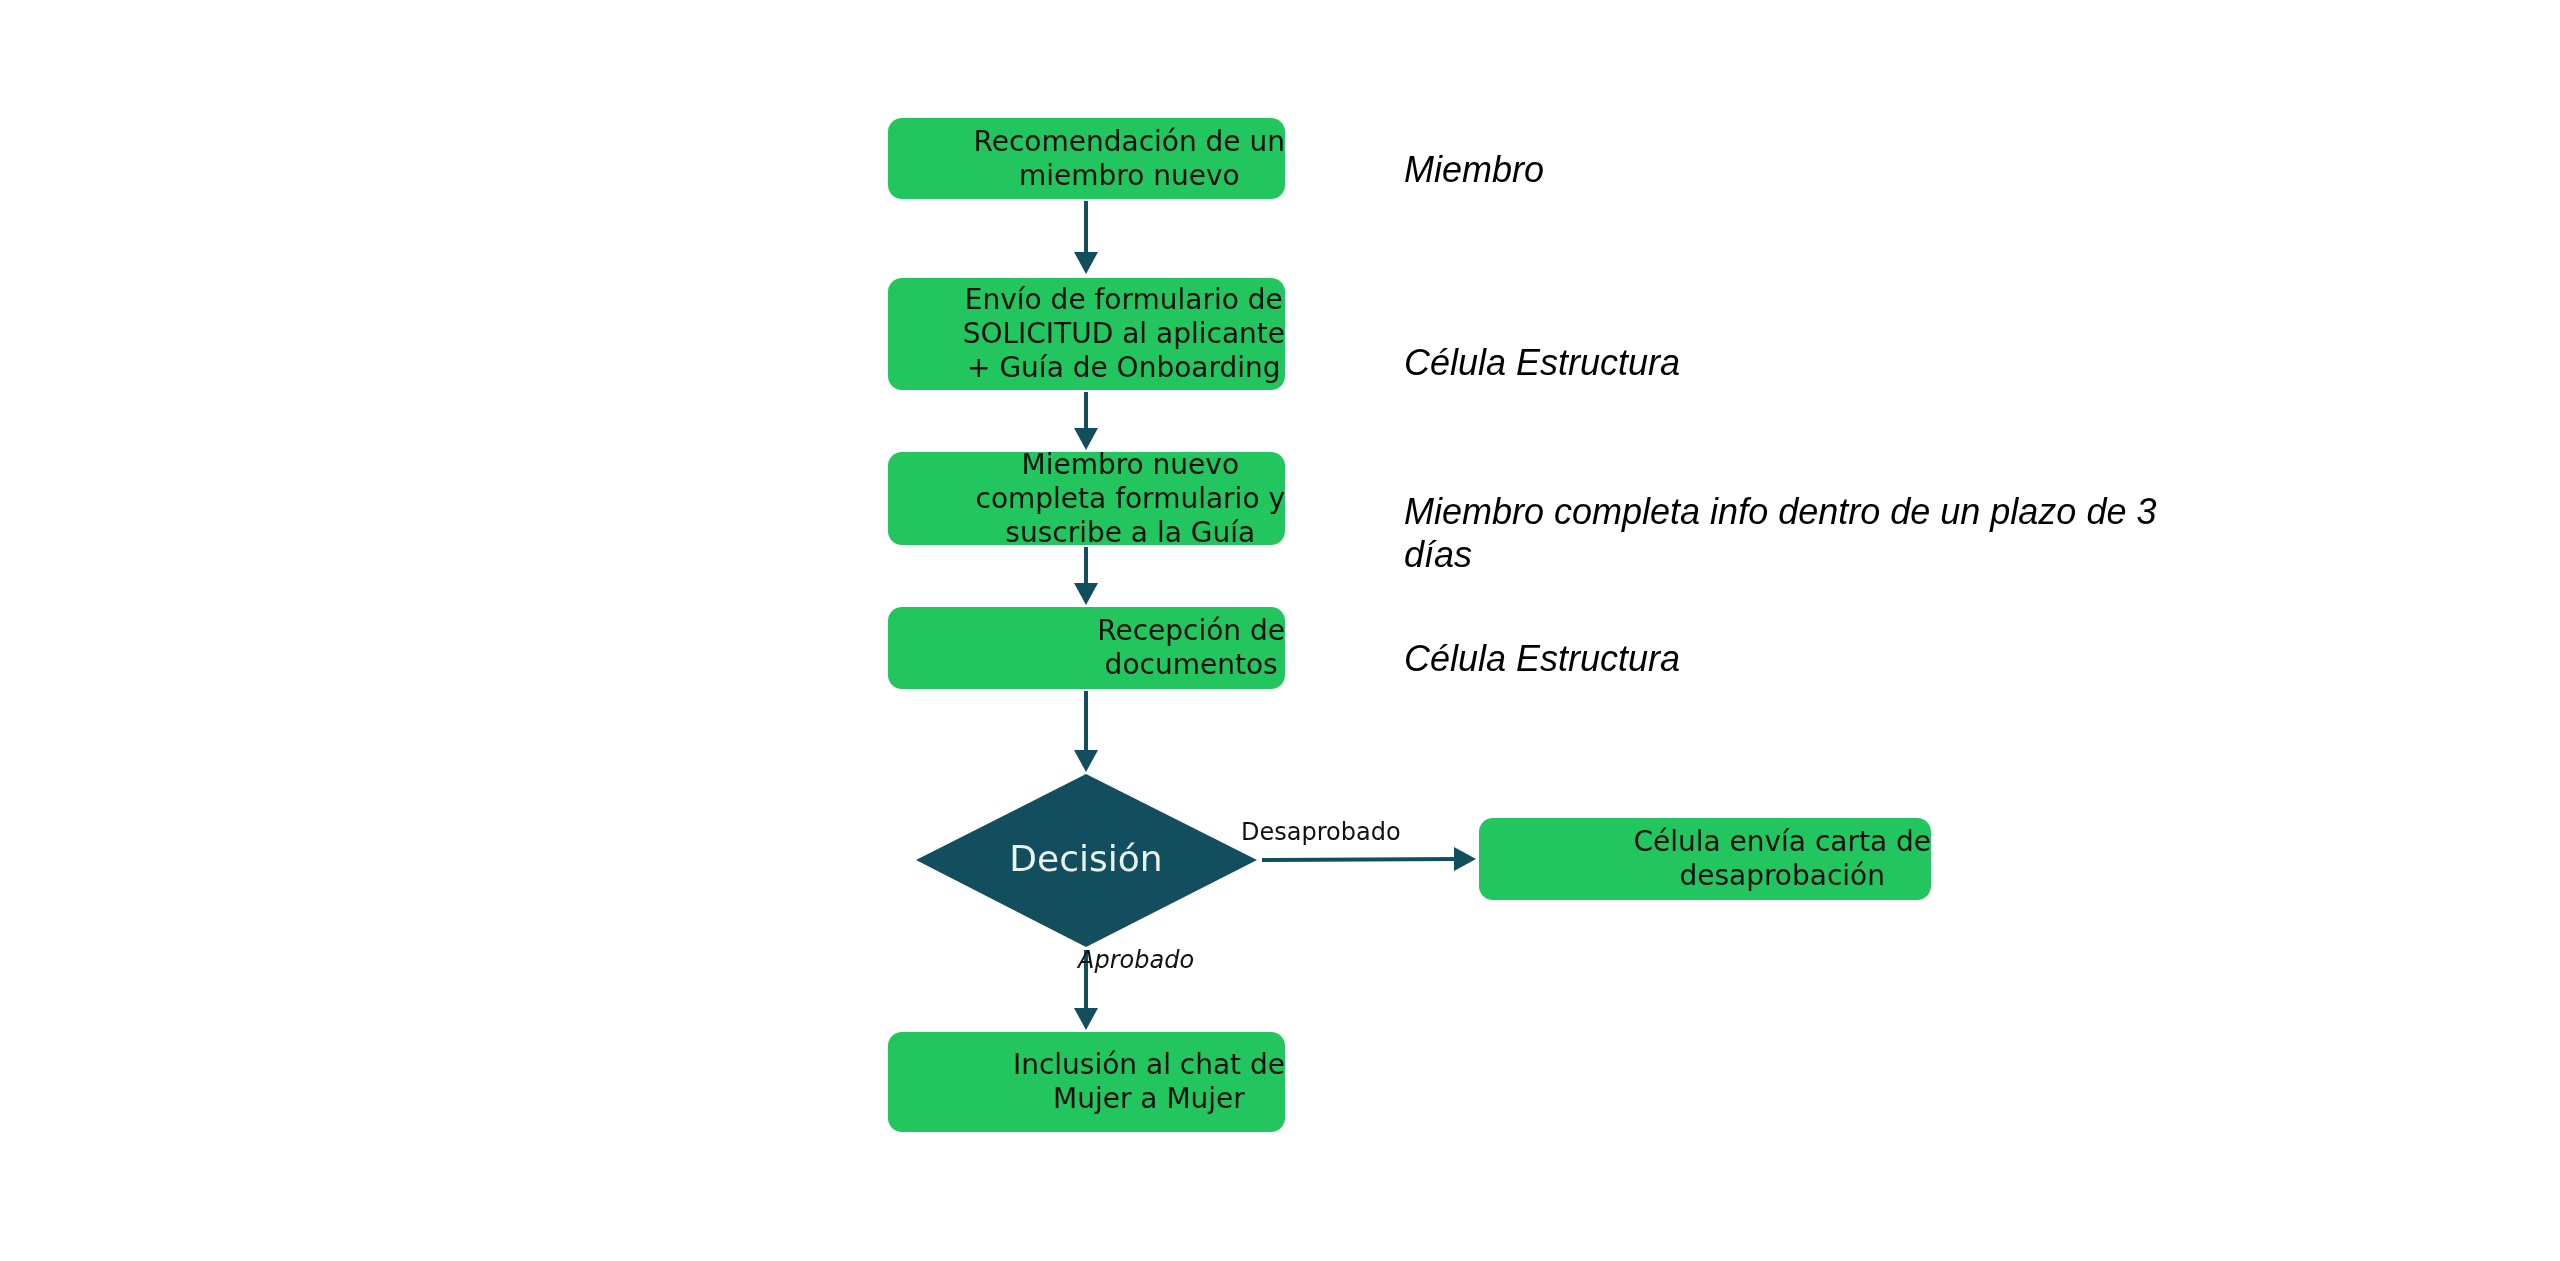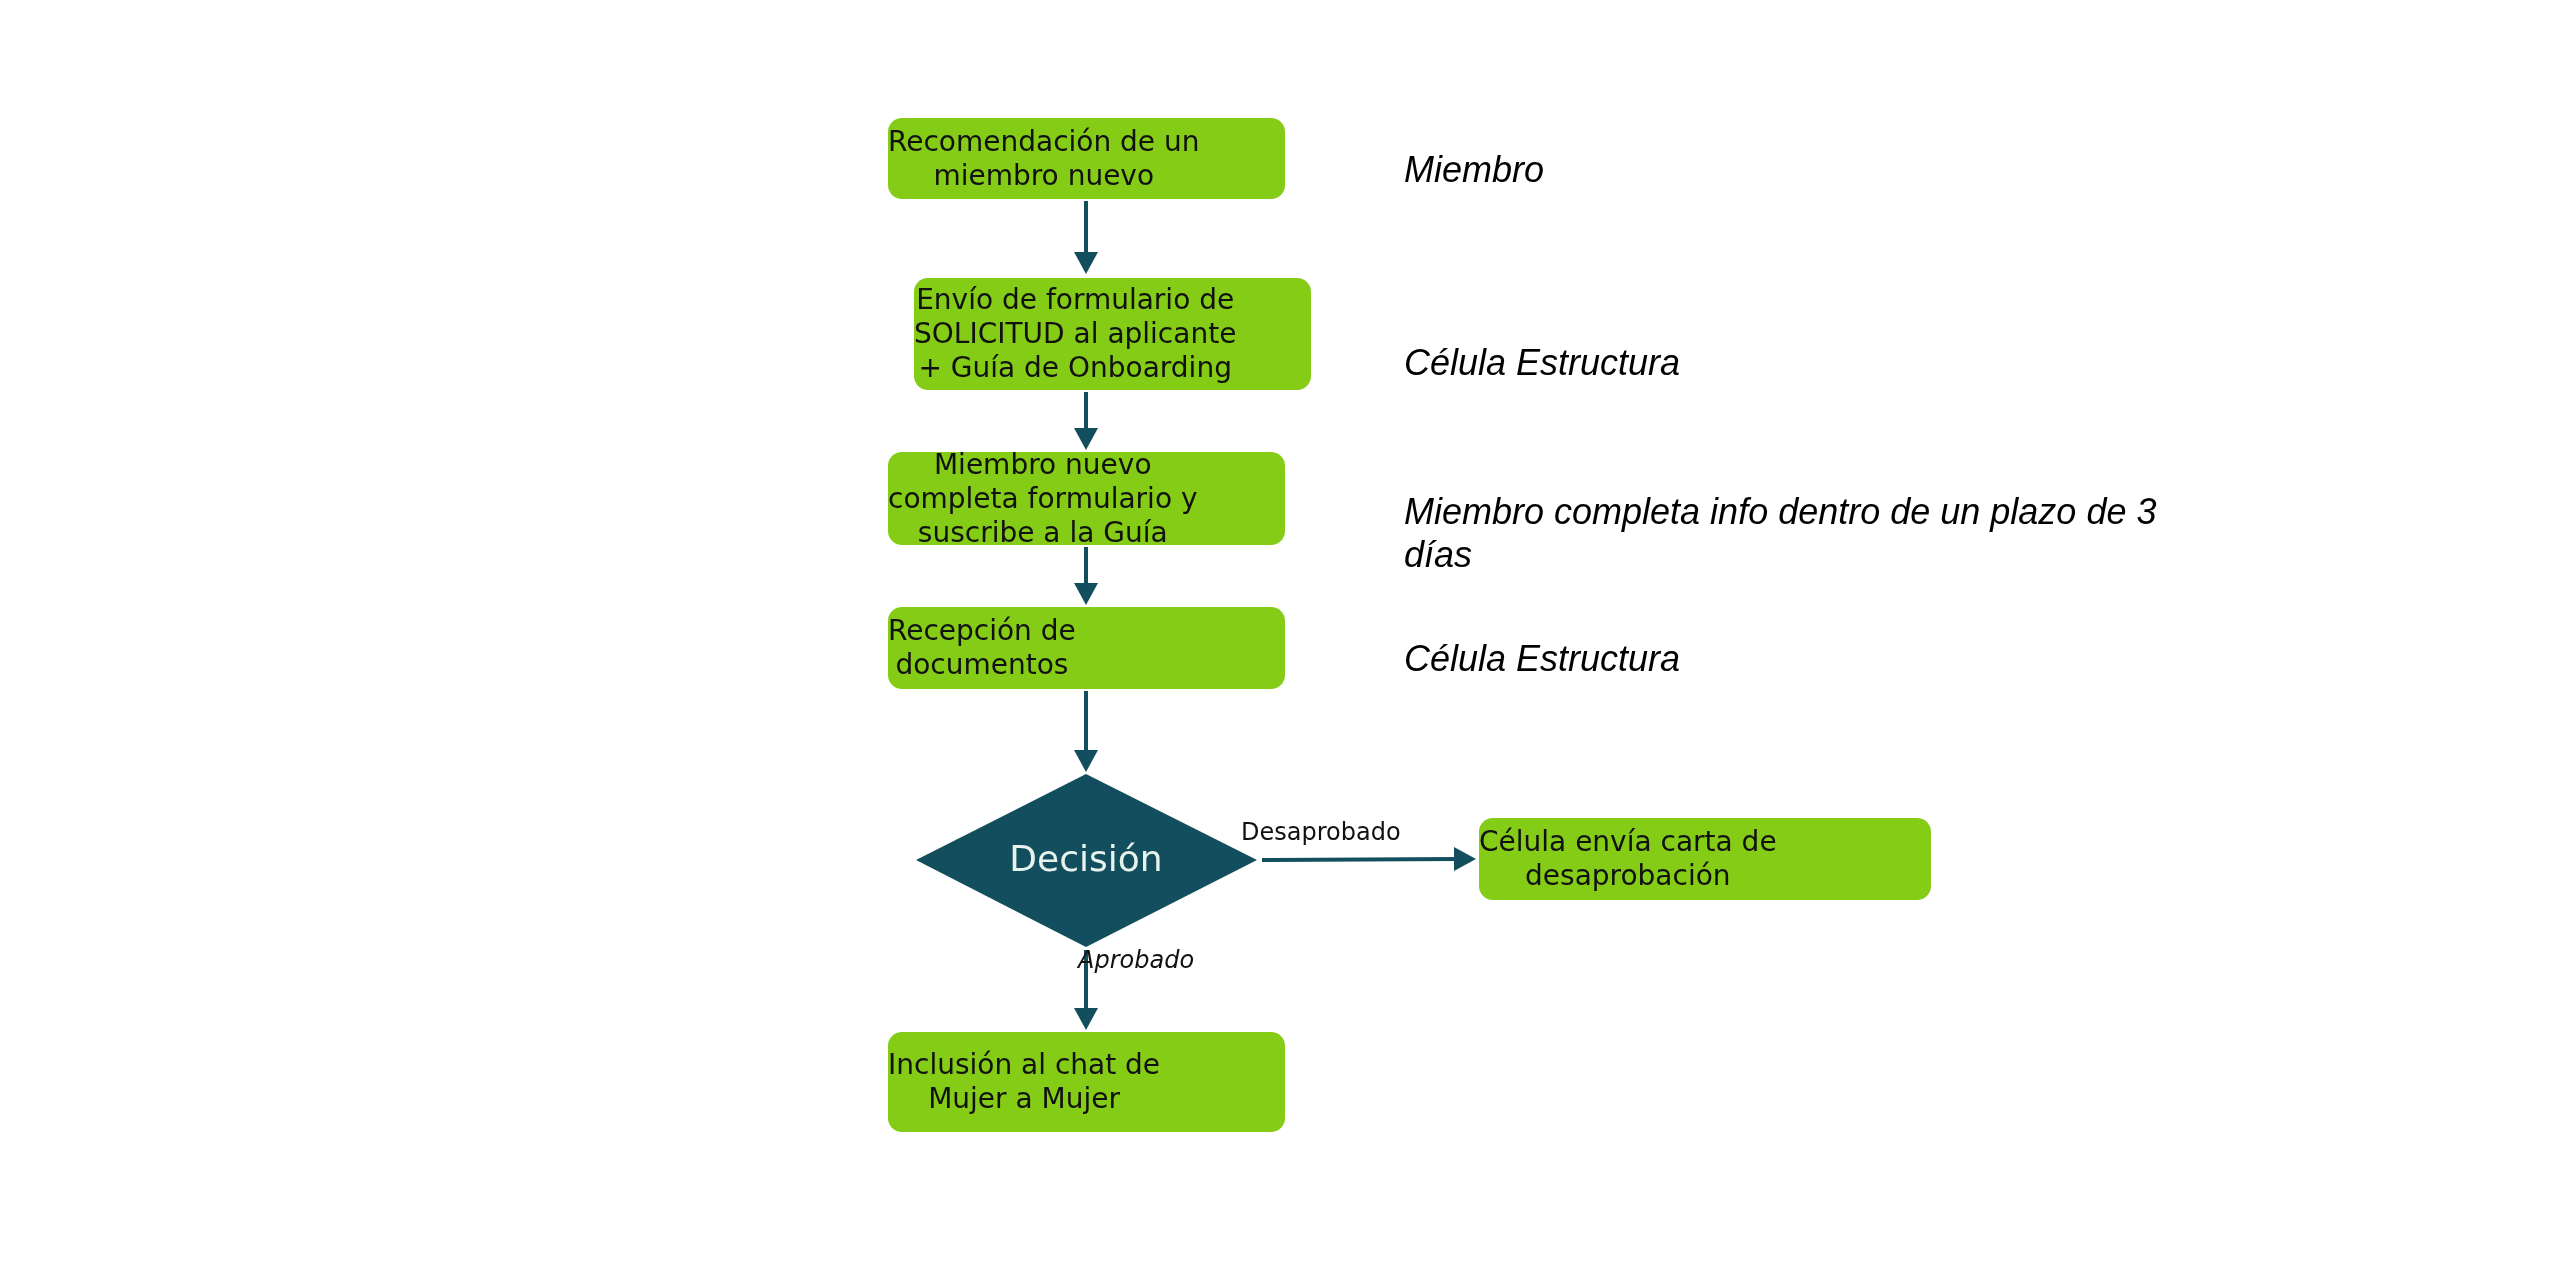--- a/index.html
+++ b/index.html
@@ -1,17 +1,17 @@
 <!DOCTYPE html>
 <html><head>
 <meta charset="utf-8">
 <style>
   html, body { margin:0; padding:0; background:#ffffff; }
   body { width:2560px; height:1261px; position:relative; overflow:hidden; font-family:"DejaVu Sans", sans-serif; }
-  .box { position:absolute; background:#84cc16; border-radius:14px; display:flex; align-items:center; justify-content:flex-start; text-align:center; color:#111; font-size:28px; line-height:34px; white-space:pre-line; }
+  .box { position:absolute; background:#22c55e; border-radius:14px; display:flex; align-items:center; justify-content:flex-end; text-align:center; color:#111; font-size:28px; line-height:34px; white-space:pre-line; }
   .note { position:absolute; color:#000000; font-style:italic; font-family:"Liberation Sans", sans-serif; font-size:36px; line-height:43px; white-space:pre-line;margin-top:20px; }
   .edge-label { position:absolute; color:#111; font-size:24px; font-family:"DejaVu Sans", sans-serif; }
   svg.arrows { position:absolute; left:0; top:0; }
   .diamond-label { position:absolute; color:#e8f3ee; font-size:36px; width:200px; text-align:center; }
 </style>
 </head>
 <body>
 
 <svg class="arrows" width="2560" height="1261">
   <defs>
@@ -35,21 +35,21 @@
     <path d="M1074,1008 L1098,1008 L1086,1030 z"></path>
     <path d="M1454,847 L1476,859 L1454,871 z"></path>
   </g>
   <polygon points="1086,774 1257,860 1086,947 916,860" fill="#134e5e"></polygon>
 </svg>
 
 <div class="box" style="left:888px;top:118px;width:397px;height:81px;">
   <span>Recomendación de un
 miembro nuevo</span>
 </div>
-<div class="box" style="left:914px;top:278px;width:397px;height:112px;">
+<div class="box" style="left:888px;top:278px;width:397px;height:112px;">
   <span>Envío de formulario de
 SOLICITUD al aplicante
 + Guía de Onboarding</span>
 </div>
 <div class="box" style="left:888px;top:452px;width:397px;height:93px;">
   <span>Miembro nuevo
 completa formulario y
 suscribe a la  Guía</span>
 </div>
 <div class="box" style="left:888px;top:607px;width:397px;height:82px;">

